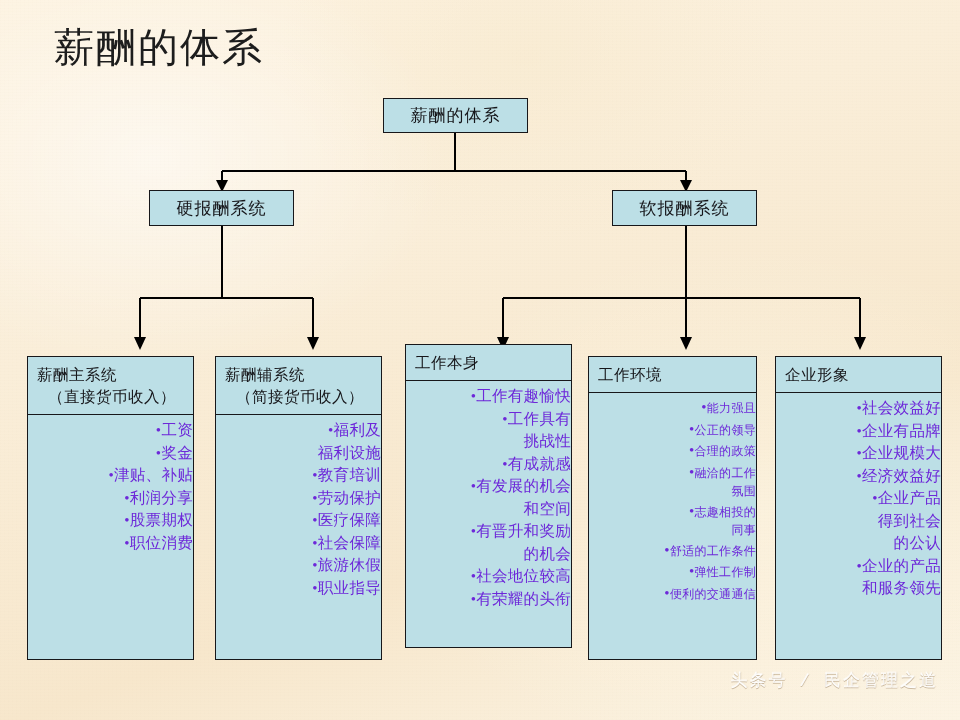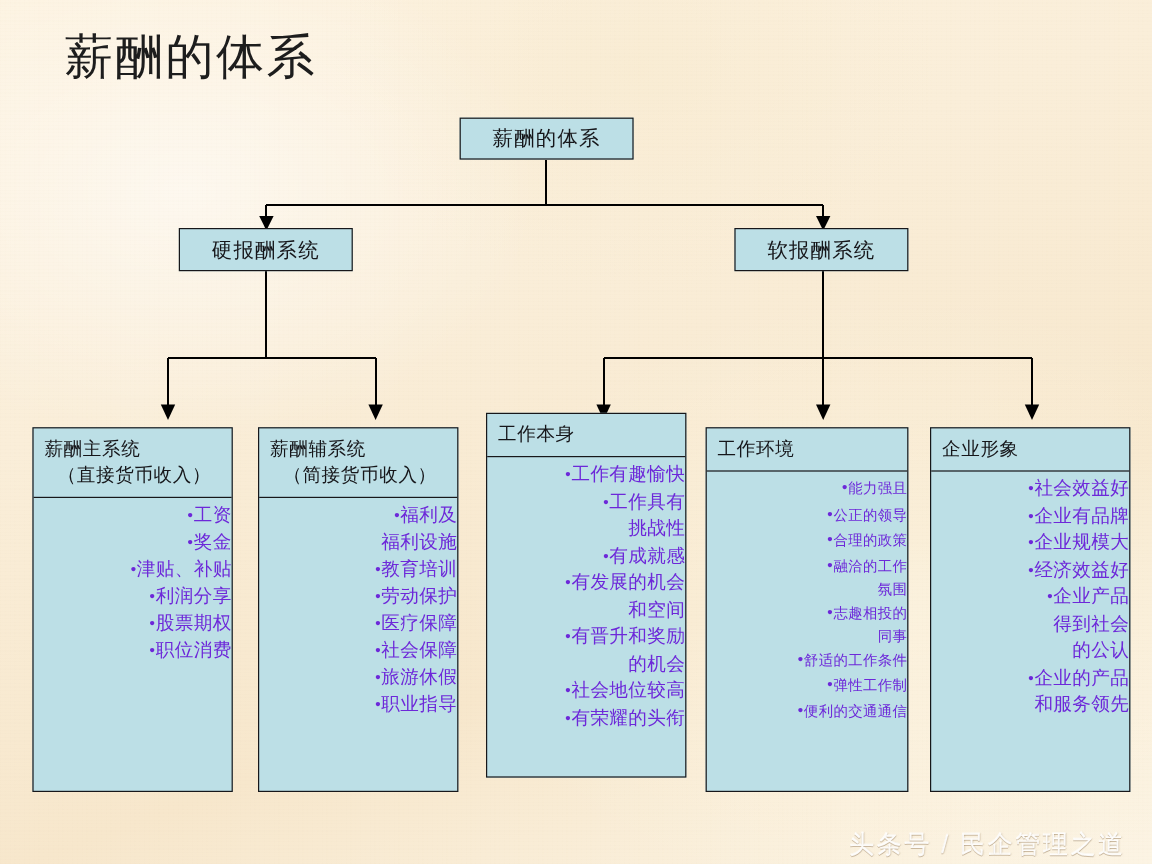--- a/index.html
+++ b/index.html
@@ -117,30 +117,30 @@
   }
   .bullet-item .b2 {
     display: block;
     padding-left: 25px;
   }
   .panel.tight .panel-body { font-size: 12px; }
 
   #watermark {
     position: absolute;
     right: 22px;
-    bottom: 2px;
-    font-size: 21px;
+    bottom: 28px;
+    font-size: 17px;
     letter-spacing: 2px;
     color: rgba(255,255,255,0.92);
     text-shadow:
       0 1px 0 rgba(150,125,90,0.45),
       0 -1px 0 rgba(255,255,255,0.6),
       1px 0 1px rgba(160,135,100,0.25);
     white-space: nowrap;
-    font-family: Liberation Sans, sans-serif;
+    font-family: Liberation Mono, monospace;
   }
 </style>
 </head>
 <body>
 
 <div id="slide">
 
   <div id="title">薪酬的体系</div>
 
   <svg id="wires" viewBox="0 0 960 720">

